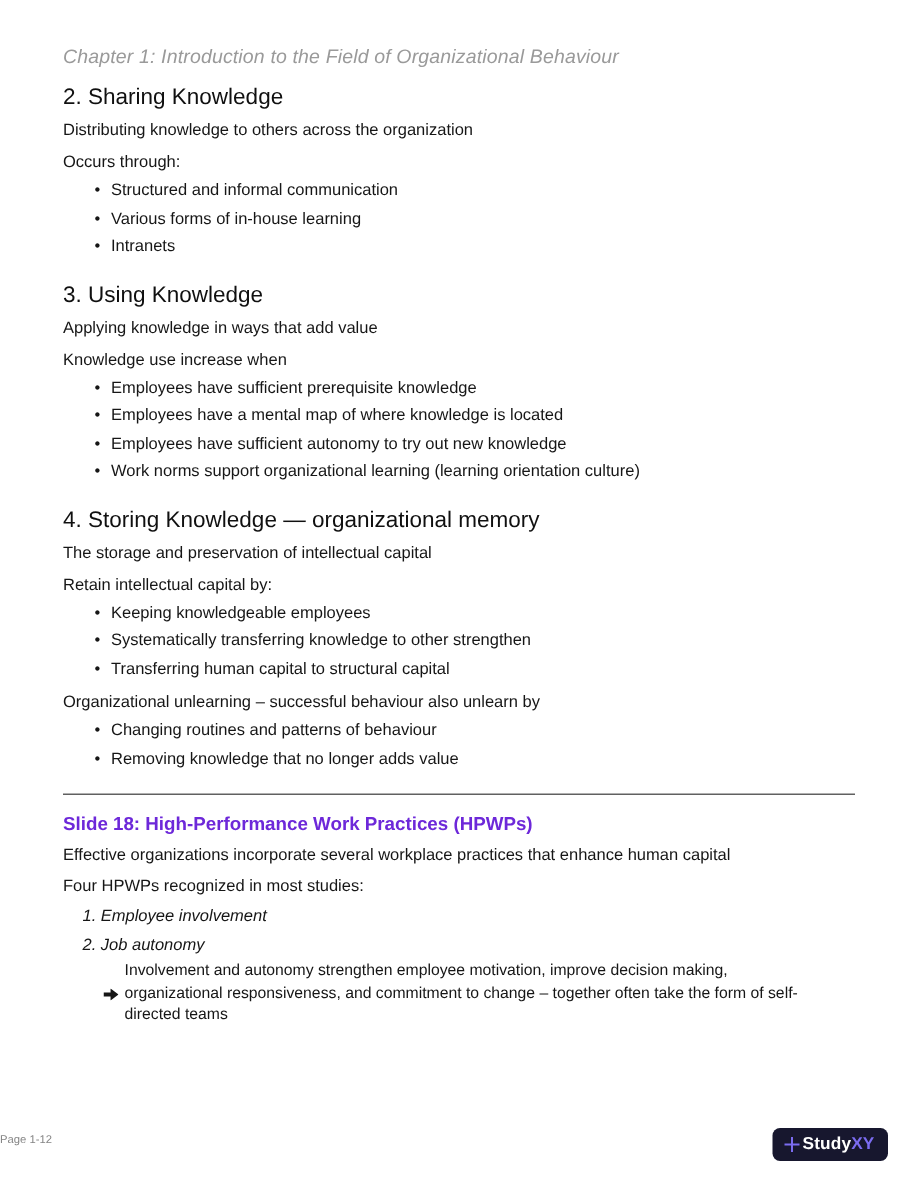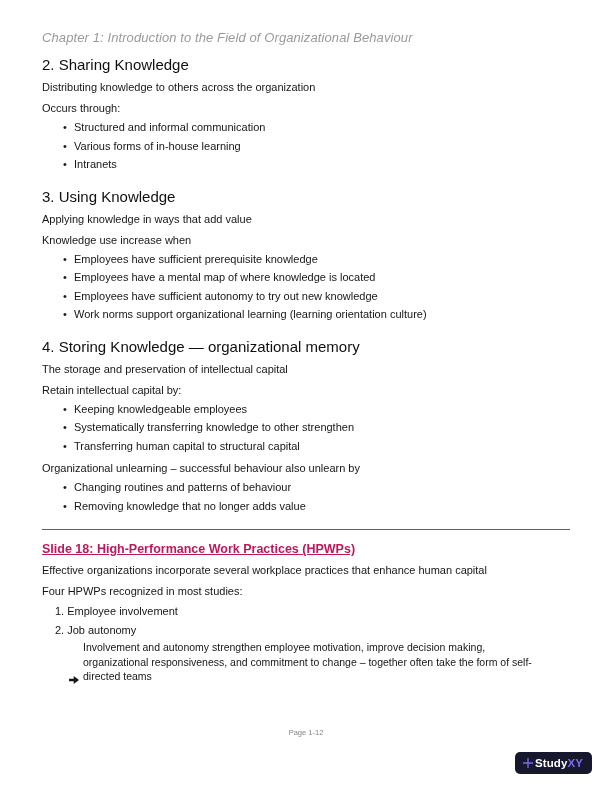--- a/index.html
+++ b/index.html
@@ -53,51 +53,50 @@
     top:0;
   }
   hr.divider {
     border:none;
     border-top:1px solid #606060;
     margin:14px 0 0 0;
   }
   h3.slide-heading {
     font-size:12.5px;
     font-weight:700;
-    color:#be185d;
+    color:#6d28d9;
     margin:11px 0 0 0;
     line-height:16px;
-    text-decoration:underline;
   }
   ol.numbered-list {
     list-style:none;
     margin:3px 0 0 0;
     padding:0 0 0 13px;
   }
   ol.numbered-list li {
     font-size:11px;
     line-height:18.5px;
+    font-style:italic;
   }
   ol.numbered-list .num { margin-right:3px; }
   .arrow-note {
     display:flex;
-    align-items:flex-end;
+    align-items:center;
     gap:4px;
     margin:1px 0 0 27px;
     width:474px;
   }
   .arrow-note .arrow { flex:0 0 auto; margin-top:3px; line-height:0; }
   .arrow-note .note-text {
     font-size:10.5px;
     line-height:14.5px;
   }
   .page-number {
     position:absolute;
-    left:0; right:0; top:728px;
-    text-align:center;
+    left:0; right:0; top:755px;
     font-size:7.5px;
     color:#858585;
   }
   .brand-badge {
     position:absolute;
     top:752px; right:20px;
     height:22px;
     background:#17172e;
     border-radius:5px;
     display:flex;

